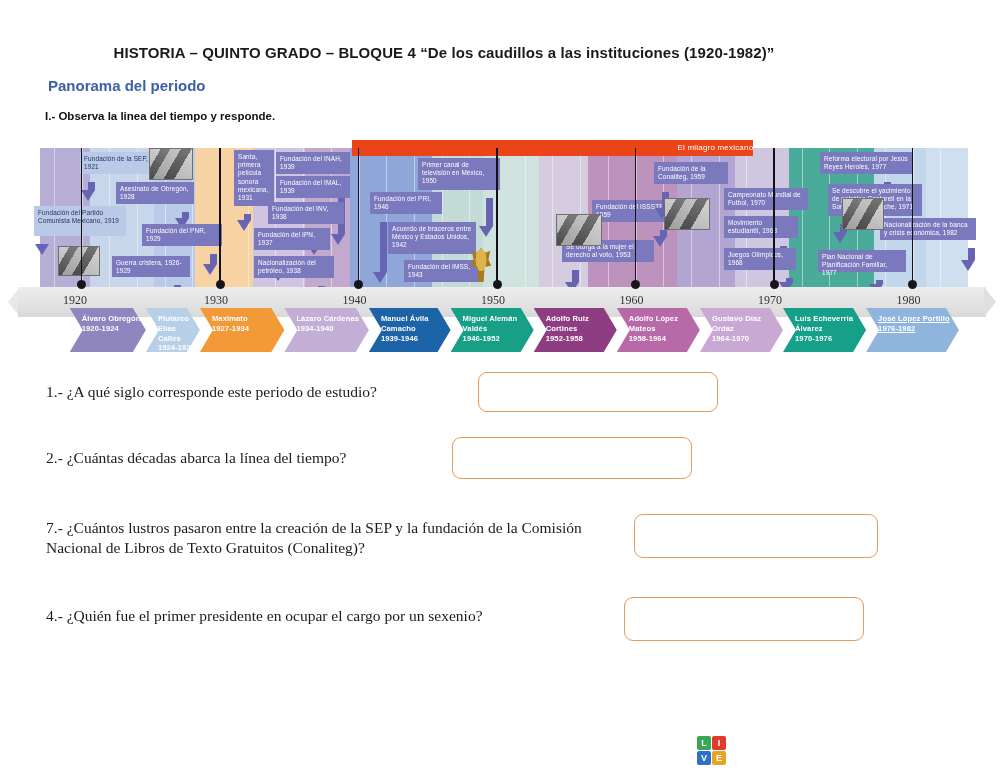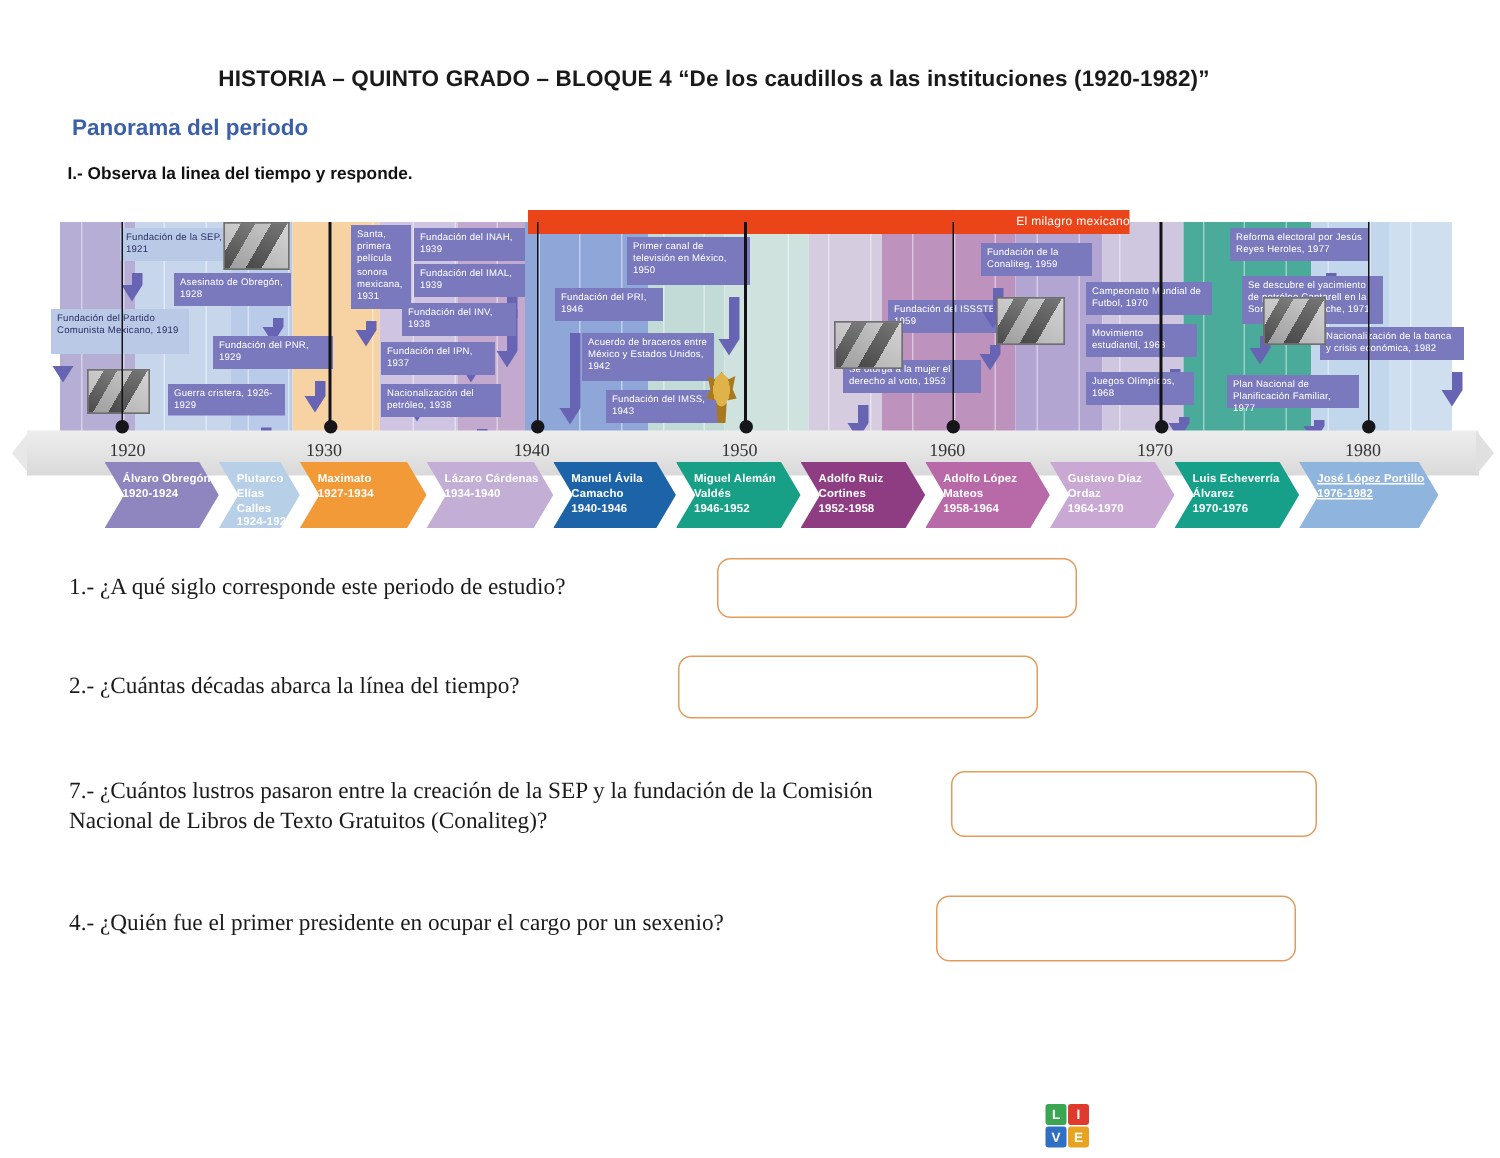--- a/index.html
+++ b/index.html
@@ -8,21 +8,21 @@
     width:1000px;height:772px;
     background:#ffffff;
     font-family:"Liberation Sans", sans-serif;
     overflow:hidden;
     position:relative;
   }
 
   
   .page-title{
     position:absolute;left:0;top:44px;width:888px;text-align:center;
-    font-size:15px;font-weight:bold;color:#1a1a1a;letter-spacing:.1px;padding-left:32px;
+    font-size:15px;font-weight:bold;color:#1a1a1a;letter-spacing:.1px;
   }
   .section-title{
     position:absolute;left:48px;top:77px;
     font-size:15px;font-weight:bold;color:#3b5fa8;
   }
   .instruction{
     position:absolute;left:45px;top:110px;
     font-size:11.5px;font-weight:bold;color:#111;
   }
 
@@ -255,21 +255,21 @@
       <div class="photo" style="left: 646px; top: 58px; width: 44px; height: 30px;"></div>
       <div class="photo" style="left: 824px; top: 58px; width: 40px; height: 30px;"></div>
       <div class="eagle" style="left: 452px; top: 108px;"></div>
     </div>
   <div class="axis-arrow-l"></div>
   <div class="axisline"></div>
   <div class="axis-arrow-r"></div>
   <div id="ticks">
       <div class="tickstem" style="left: 62.8022px;"></div>
       <div class="tick" style="left: 59.0522px;"></div>
-      <div class="yearlab" style="left: 55px; font-family: Liberation Serif, serif;">1920</div>
+      <div class="yearlab" style="left: 45px; font-family: Liberation Serif, serif;">1920</div>
       <div class="tickstem" style="left: 201.31px;"></div>
       <div class="tick" style="left: 197.56px;"></div>
       <div class="yearlab" style="left: 186.06px;">1930</div>
       <div class="tickstem" style="left: 339.817px;"></div>
       <div class="tick" style="left: 336.067px;"></div>
       <div class="yearlab" style="left: 324.567px;">1940</div>
       <div class="tickstem" style="left: 478.325px;"></div>
       <div class="tick" style="left: 474.575px;"></div>
       <div class="yearlab" style="left: 463.075px;">1950</div>
       <div class="tickstem" style="left: 616.832px;"></div>
@@ -296,21 +296,21 @@
     <div class="pres" style="left: 181.899px; width: 84.4896px; background: rgb(242, 154, 56); z-index: 18;">
       <div>Maximato</div>
       <div>1927-1934</div>
     </div>
     <div class="pres" style="left: 266.388px; width: 84.4896px; background: rgb(195, 174, 214); z-index: 17;">
       <div>Lázaro Cárdenas</div>
       <div>1934-1940</div>
     </div>
     <div class="pres" style="left: 350.878px; width: 81.7194px; background: rgb(29, 99, 168); z-index: 16;">
       <div>Manuel Ávila Camacho</div>
-      <div>1940-1946</div>
+      <div>1939-1946</div>
     </div>
     <div class="pres" style="left: 432.597px; width: 83.1045px; background: rgb(23, 160, 133); z-index: 15;">
       <div>Miguel Alemán Valdés</div>
       <div>1946-1952</div>
     </div>
     <div class="pres" style="left: 515.701px; width: 83.1045px; background: rgb(143, 61, 131); z-index: 14;">
       <div>Adolfo Ruiz Cortines</div>
       <div>1952-1958</div>
     </div>
     <div class="pres" style="left: 598.806px; width: 83.1045px; background: rgb(184, 106, 168); z-index: 13;">

